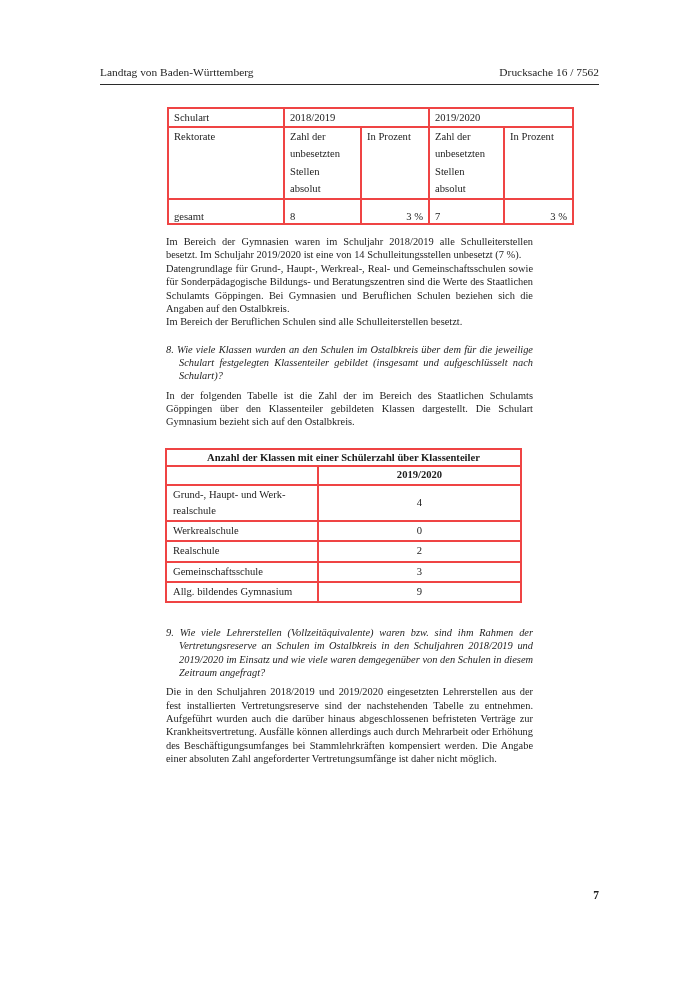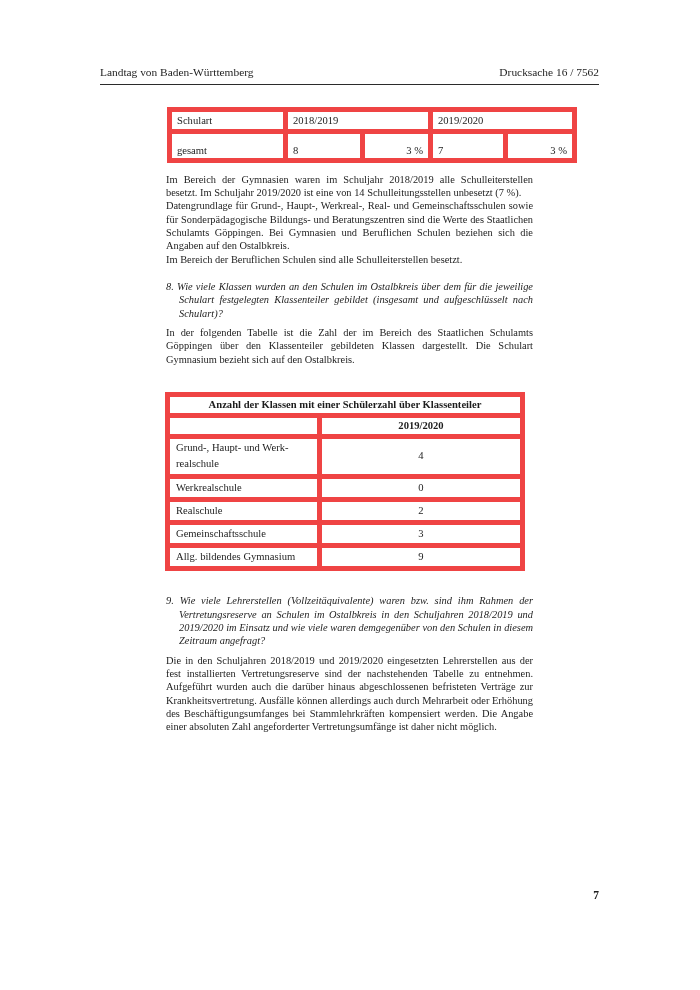--- a/index.html
+++ b/index.html
@@ -31,28 +31,28 @@
     top: 0;
     width: 367px;
     padding-top: 106.5px;
     font-size: 10.4px;
     line-height: 13.35px;
   }
   p.body { text-align: justify; }
   .pre { white-space: pre-line; }
 
   table { border-collapse: collapse; table-layout: fixed; }
-  td { border: 5px solid #ef4444; }
+  td { border: 2px solid #ef4444; }
 
   .t1 { width: 405px; margin-left: 1px; font-size: 10.6px; }
   .t1 td { vertical-align: top; padding: 0 5px; line-height: 17.4px; }
   .t1 tr.tight td { line-height: 13.6px; padding-top: 10px; }
   .t1 td.pct { text-align: right; }
 
-  .t2 { width: 355px; margin-left: -1px; margin-top: 26px; font-size: 10.6px; }
+  .t2 { width: 355px; margin-left: -1px; margin-top: 19px; font-size: 10.6px; }
   .t2 td { padding: 1px 6px; line-height: 16.2px; vertical-align: middle; }
   .t2 tr.title-row td { font-weight: bold; text-align: center; line-height: 13.6px; padding: 1px 2px; }
   .t2 tr.year-row td { line-height: 14.6px; }
   .t2 td.year { font-weight: bold; text-align: center; }
   .t2 td.val { text-align: center; }
 
   .question {
     font-style: italic;
     text-align: justify;
     padding-left: 13px;
@@ -93,20 +93,33 @@
           <col style="width:77px">
           <col style="width:68px">
           <col style="width:75px">
           <col style="width:69px">
       </colgroup>
       <tbody>
         <tr>
           <td>Schulart</td>
           <td colspan="2">2018/2019</td>
           <td colspan="2">2019/2020</td>
+        </tr>
+        <tr>
+          <td>Rektorate</td>
+          <td class="pre">Zahl der
+unbesetzten
+Stellen
+absolut</td>
+          <td>In Prozent</td>
+          <td class="pre">Zahl der
+unbesetzten
+Stellen
+absolut</td>
+          <td>In Prozent</td>
         </tr>
         <tr class="tight">
           <td>gesamt</td>
           <td>8</td>
           <td class="pct">3 %</td>
           <td>7</td>
           <td class="pct">3 %</td>
         </tr>
       </tbody>
     </table>

